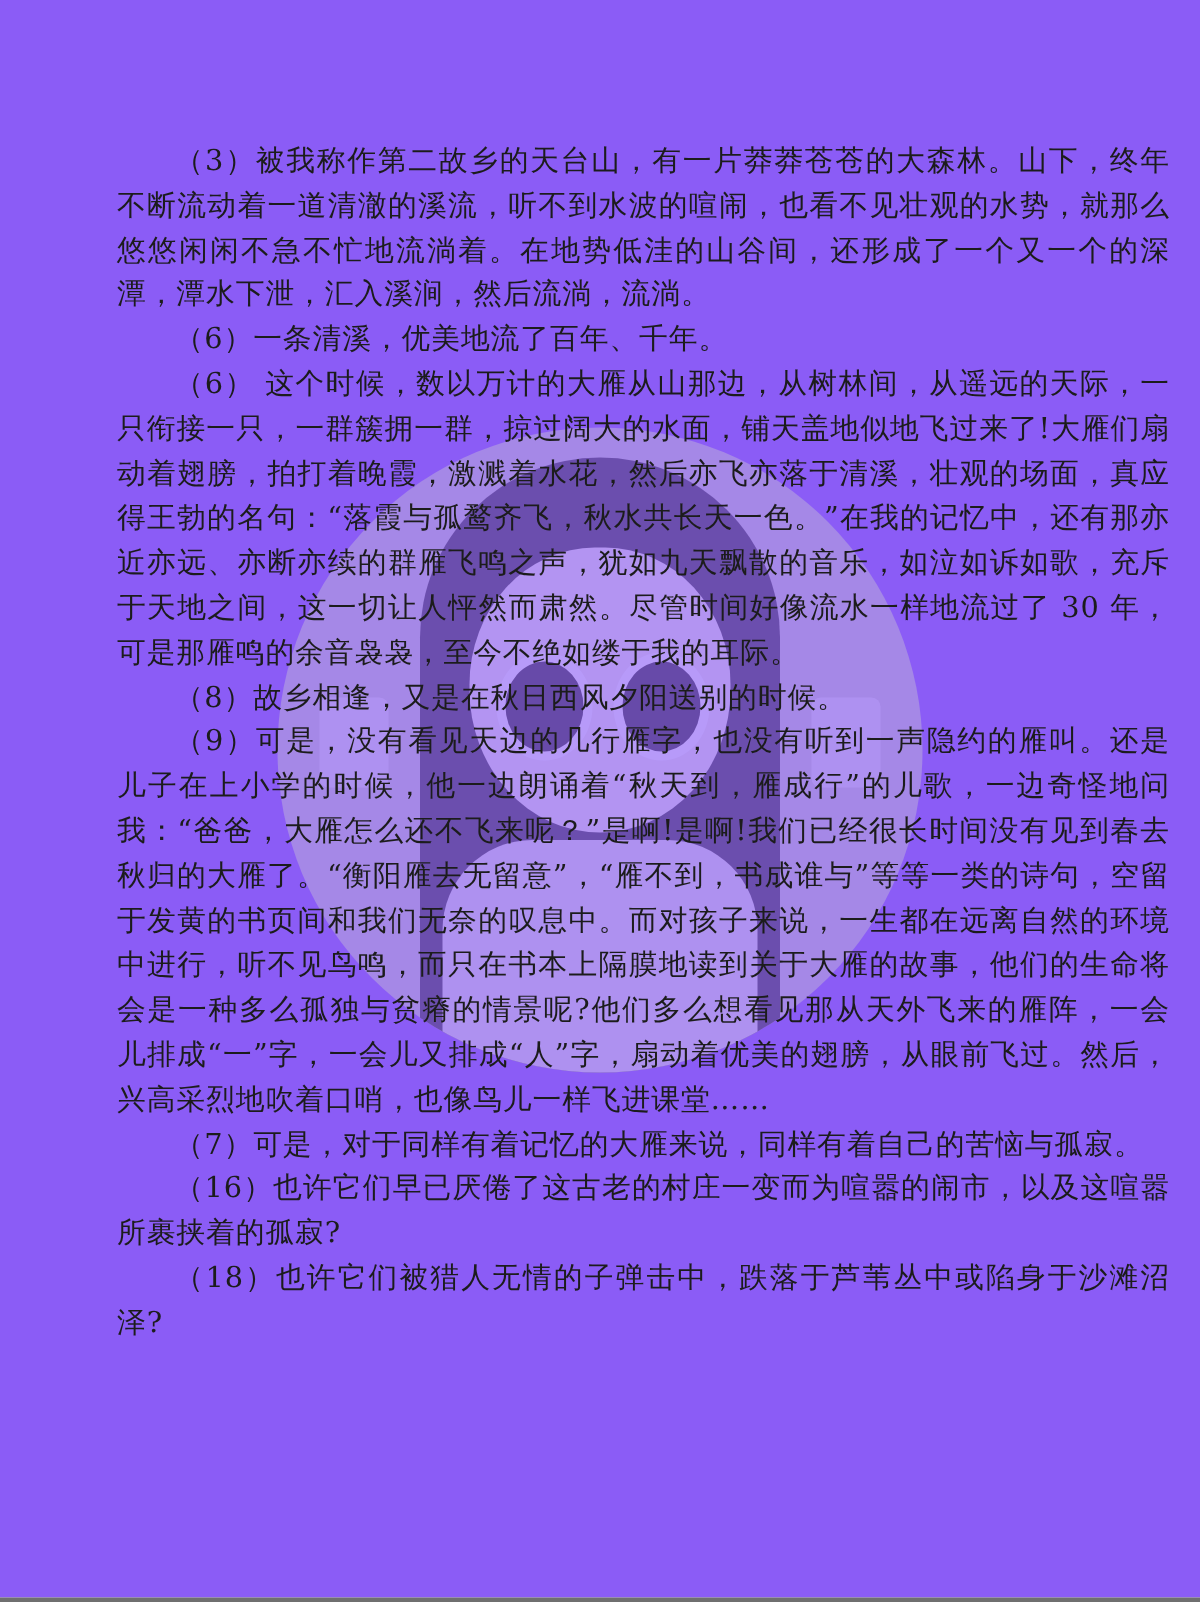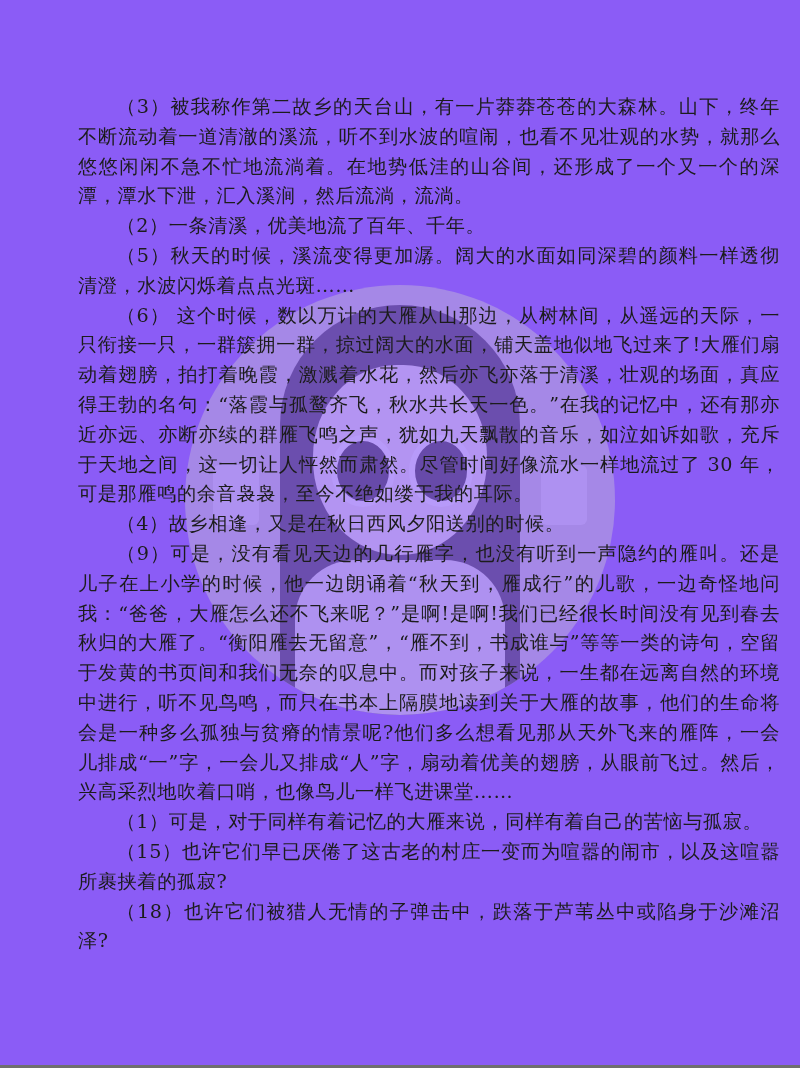--- a/index.html
+++ b/index.html
@@ -113,24 +113,23 @@
       <div class="wm-eye l"></div>
       <div class="wm-eye r"></div>
     </div>
     <div class="wm-body"></div>
     <div class="wm-side l"></div>
     <div class="wm-side r"></div>
   </div>
 
   <div class="text">
     <p class="para">（3）被我称作第二故乡的天台山，有一片莽莽苍苍的大森林。山下，终年不断流动着一道清澈的溪流，听不到水波的喧闹，也看不见壮观的水势，就那么悠悠闲闲不急不忙地流淌着。在地势低洼的山谷间，还形成了一个又一个的深潭，潭水下泄，汇入溪涧，然后流淌，流淌。</p>
-    <p class="para">（2）一条清溪，优美地流了百年、千年。</p>
-    <p class="para">（5）秋天的时候，溪流变得更加潺。阔大的水面如同深碧的颜料一样透彻清澄，水波闪烁着点点光斑……</p>
+    <p class="para">（6）一条清溪，优美地流了百年、千年。</p>
     <p class="para">（6） 这个时候，数以万计的大雁从山那边，从树林间，从遥远的天际，一只衔接一只，一群簇拥一群，掠过阔大的水面，铺天盖地似地飞过来了!大雁们扇动着翅膀，拍打着晚霞，激溅着水花，然后亦飞亦落于清溪，壮观的场面，真应得王勃的名句：“落霞与孤鹜齐飞，秋水共长天一色。”在我的记忆中，还有那亦近亦远、亦断亦续的群雁飞鸣之声，犹如九天飘散的音乐，如泣如诉如歌，充斥于天地之间，这一切让人怦然而肃然。尽管时间好像流水一样地流过了 30 年，可是那雁鸣的余音袅袅，至今不绝如缕于我的耳际。</p>
-    <p class="para">（4）故乡相逢，又是在秋日西风夕阳送别的时候。</p>
+    <p class="para">（8）故乡相逢，又是在秋日西风夕阳送别的时候。</p>
     <p class="para">（9）可是，没有看见天边的几行雁字，也没有听到一声隐约的雁叫。还是儿子在上小学的时候，他一边朗诵着“秋天到，雁成行”的儿歌，一边奇怪地问我：“爸爸，大雁怎么还不飞来呢？”是啊!是啊!我们已经很长时间没有见到春去秋归的大雁了。“衡阳雁去无留意”，“雁不到，书成谁与”等等一类的诗句，空留于发黄的书页间和我们无奈的叹息中。而对孩子来说，一生都在远离自然的环境中进行，听不见鸟鸣，而只在书本上隔膜地读到关于大雁的故事，他们的生命将会是一种多么孤独与贫瘠的情景呢?他们多么想看见那从天外飞来的雁阵，一会儿排成“一”字，一会儿又排成“人”字，扇动着优美的翅膀，从眼前飞过。然后，兴高采烈地吹着口哨，也像鸟儿一样飞进课堂……</p>
-    <p class="para">（1）可是，对于同样有着记忆的大雁来说，同样有着自己的苦恼与孤寂。</p>
-    <p class="para">（15）也许它们早已厌倦了这古老的村庄一变而为喧嚣的闹市，以及这喧嚣所裹挟着的孤寂?</p>
+    <p class="para">（7）可是，对于同样有着记忆的大雁来说，同样有着自己的苦恼与孤寂。</p>
+    <p class="para">（16）也许它们早已厌倦了这古老的村庄一变而为喧嚣的闹市，以及这喧嚣所裹挟着的孤寂?</p>
     <p class="para">（18）也许它们被猎人无情的子弹击中，跌落于芦苇丛中或陷身于沙滩沼泽?</p>
   </div>
 </div>
 
 <div class="bottom-bar"></div>
 
 </body></html>

